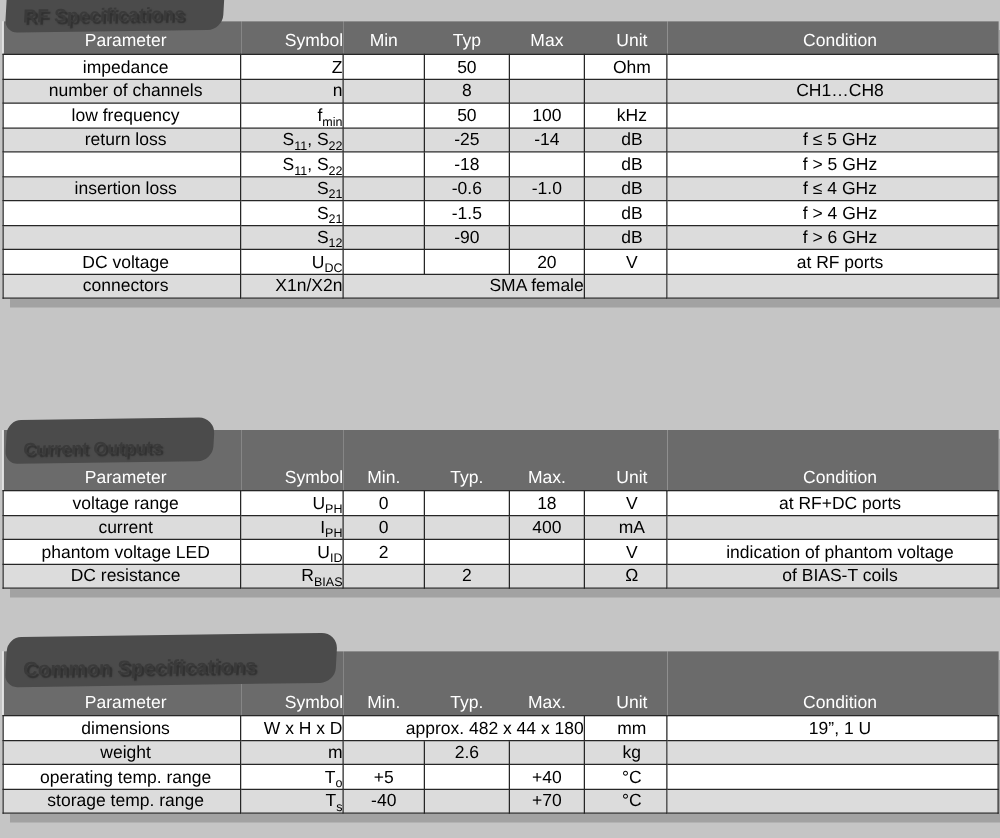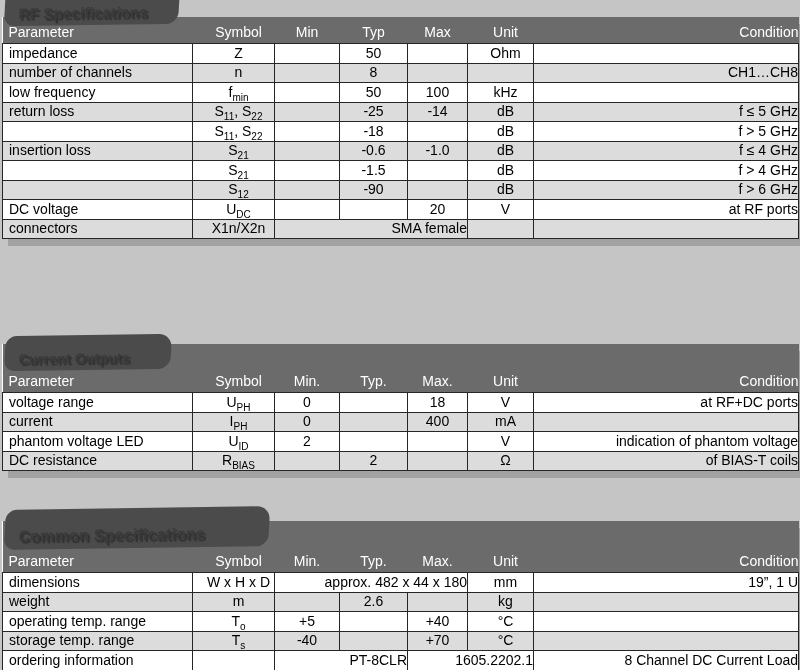--- a/index.html
+++ b/index.html
@@ -46,25 +46,25 @@
 
   .spec-table td{
     border:1px solid #262626;
     height:18.5px;padding:0;font-size:14px;line-height:1.05;
     vertical-align:middle;overflow:hidden;white-space:nowrap;
   }
   .spec-table tbody tr:nth-child(even) td{background:#dcdcdc;}
   .spec-table tbody tr:nth-child(odd) td{background:#ffffff;}
 
   
-  .c0{text-align:left;padding-left:6px !important;}
-  .c1{text-align:center;padding-left:10px !important;}
+  .c0{text-align:center;padding-left:6px !important;}
+  .c1{text-align:right;padding-left:10px !important;}
   .c2,.c3,.c4{text-align:center;}
   .c5{text-align:center;padding-left:10px !important;}
-  .c6{text-align:right;padding-left:12px !important;}
+  .c6{text-align:center;padding-left:12px !important;}
   td.al-center{text-align:right;padding-left:0 !important;}
 
   sub{font-size:10px;line-height:0;}
 </style>
 </head>
 <body>
 
 <div>
 
   <div id="banner0" class="banner">
@@ -304,24 +304,17 @@
           </tr>
           <tr>
             <td class="c0">storage temp. range</td>
             <td class="c1">T<sub>s</sub></td>
             <td class="c2">-40</td>
             <td class="c3"></td>
             <td class="c4">+70</td>
             <td class="c5">°C</td>
             <td class="c6"></td>
           </tr>
-          <tr>
-            <td class="c0">ordering information</td>
-            <td class="c1"></td>
-            <td class="c2 al-center" colspan="2">PT-8CLR</td>
-            <td class="c4 al-center" colspan="2">1605.2202.1</td>
-            <td class="c6">8 Channel DC Current Load</td>
-          </tr>
         </tbody>
       </table>
   </div>
 
 </div>
 
 </body></html>

